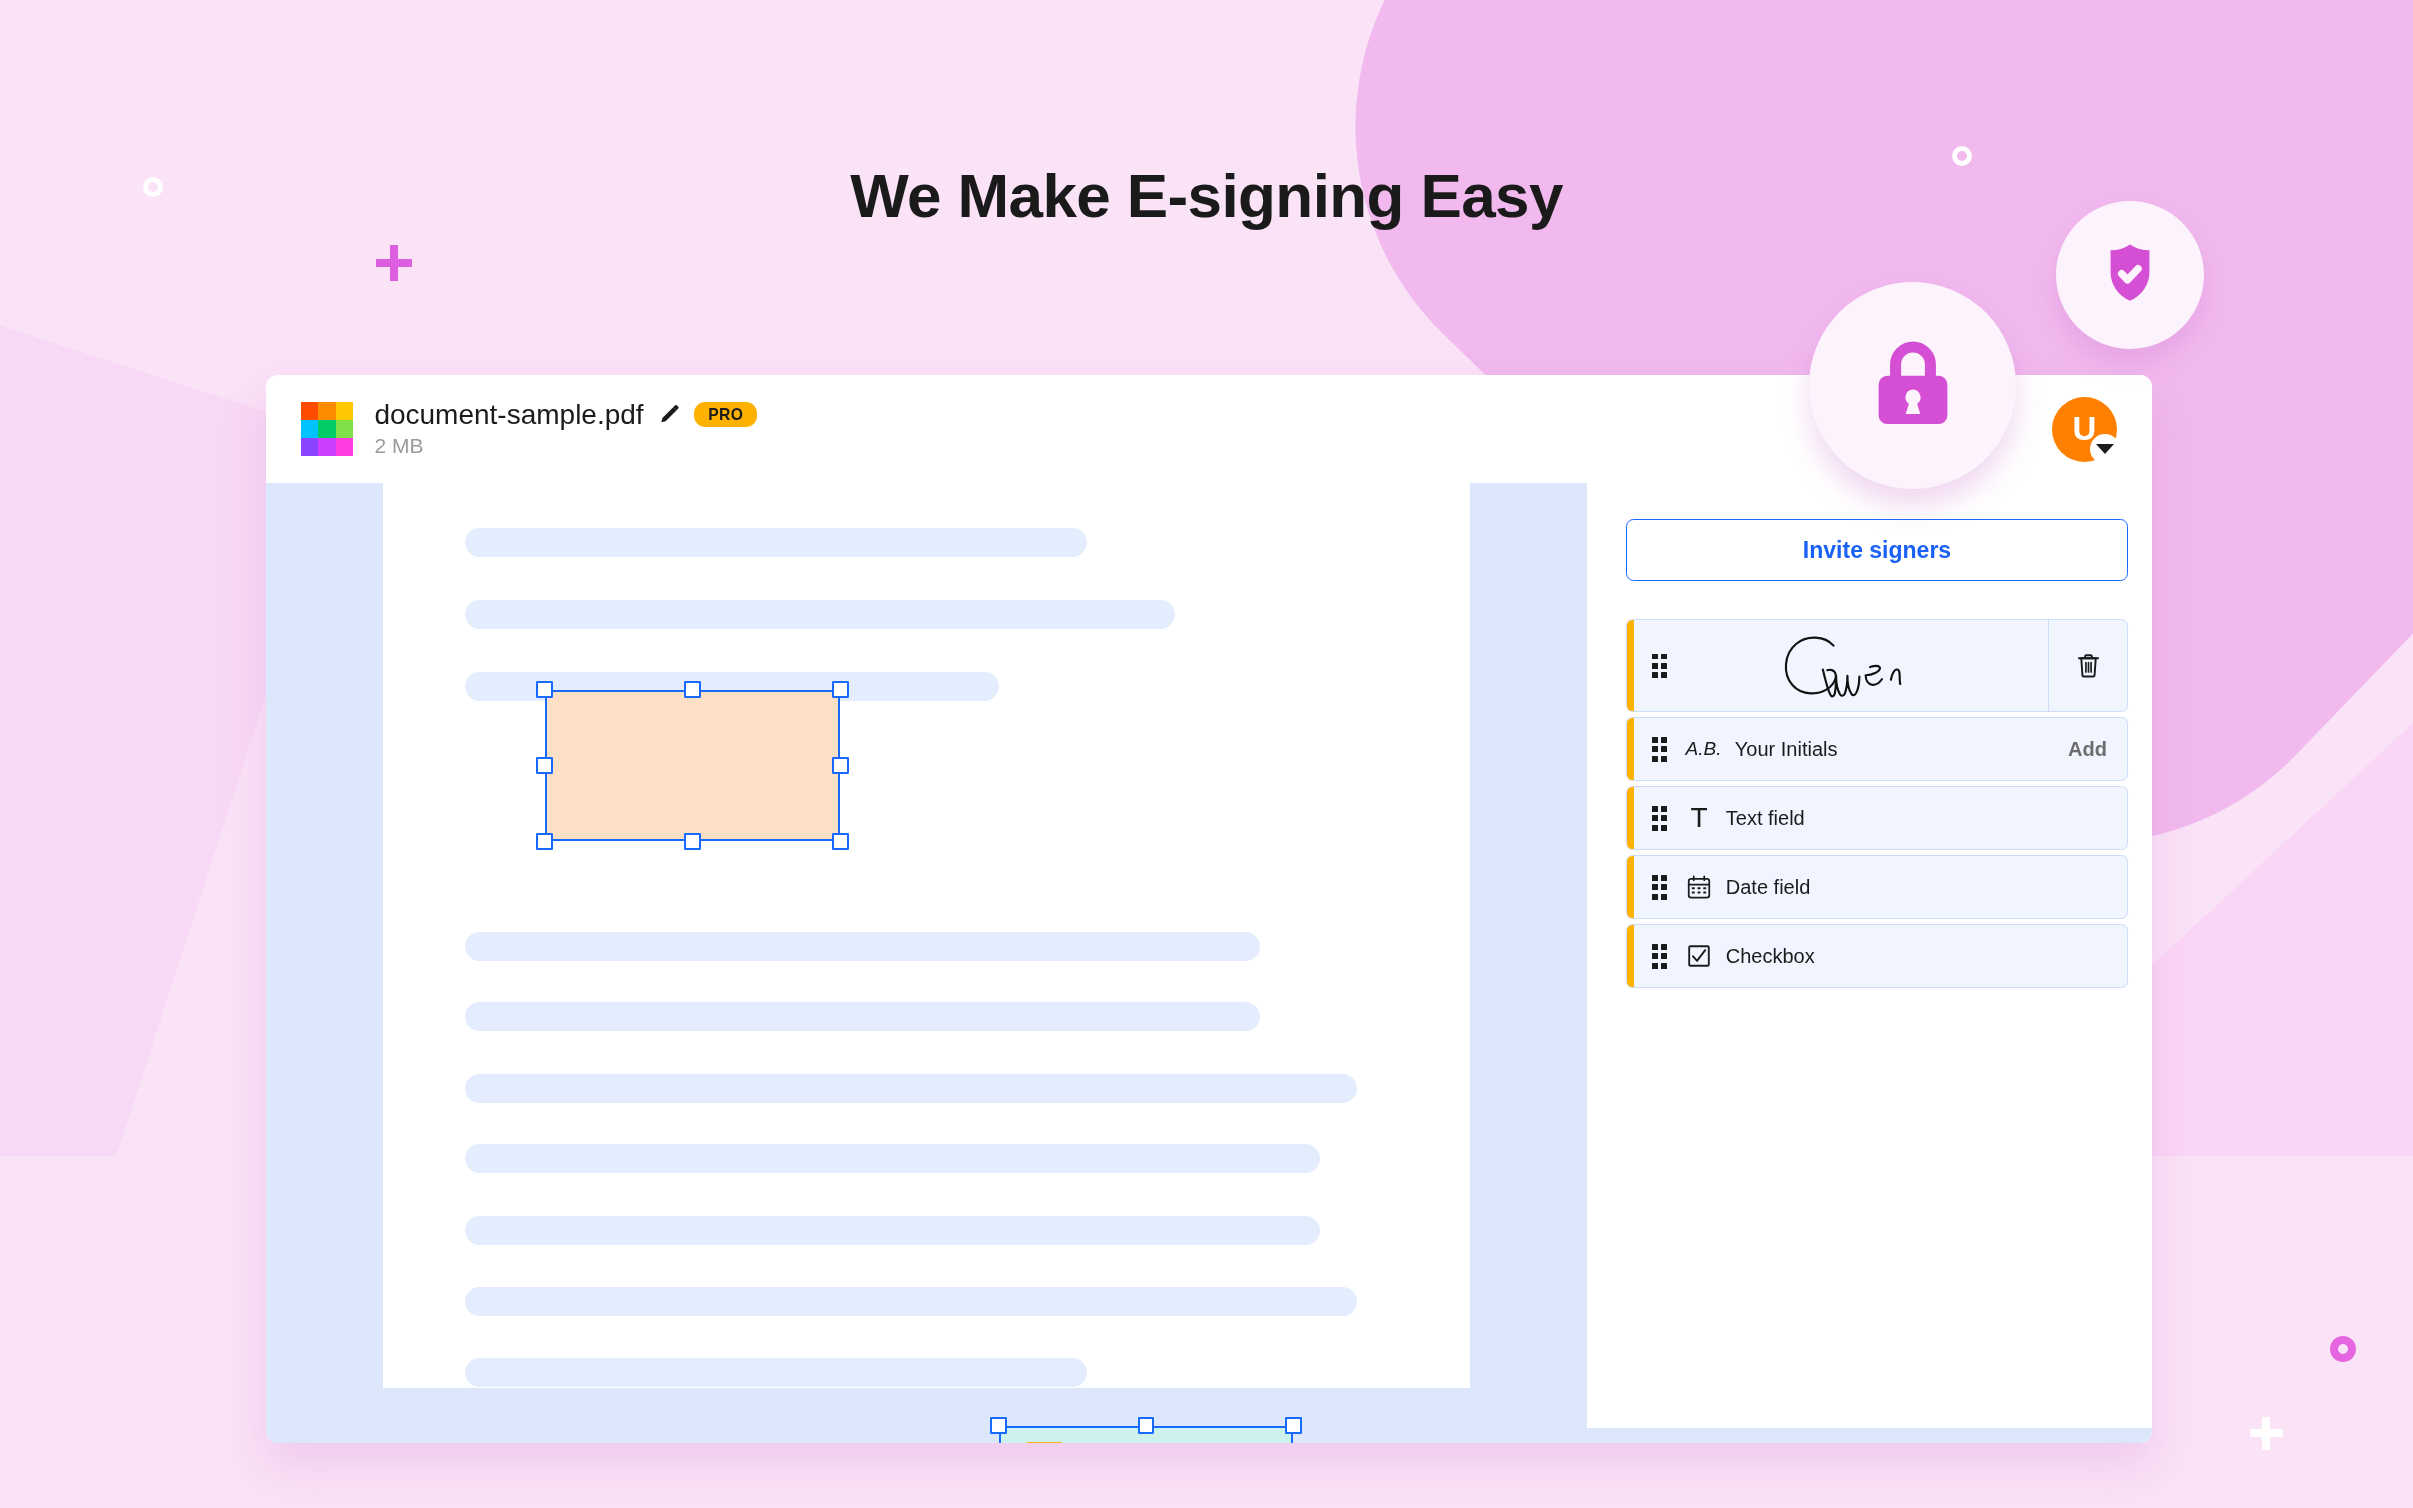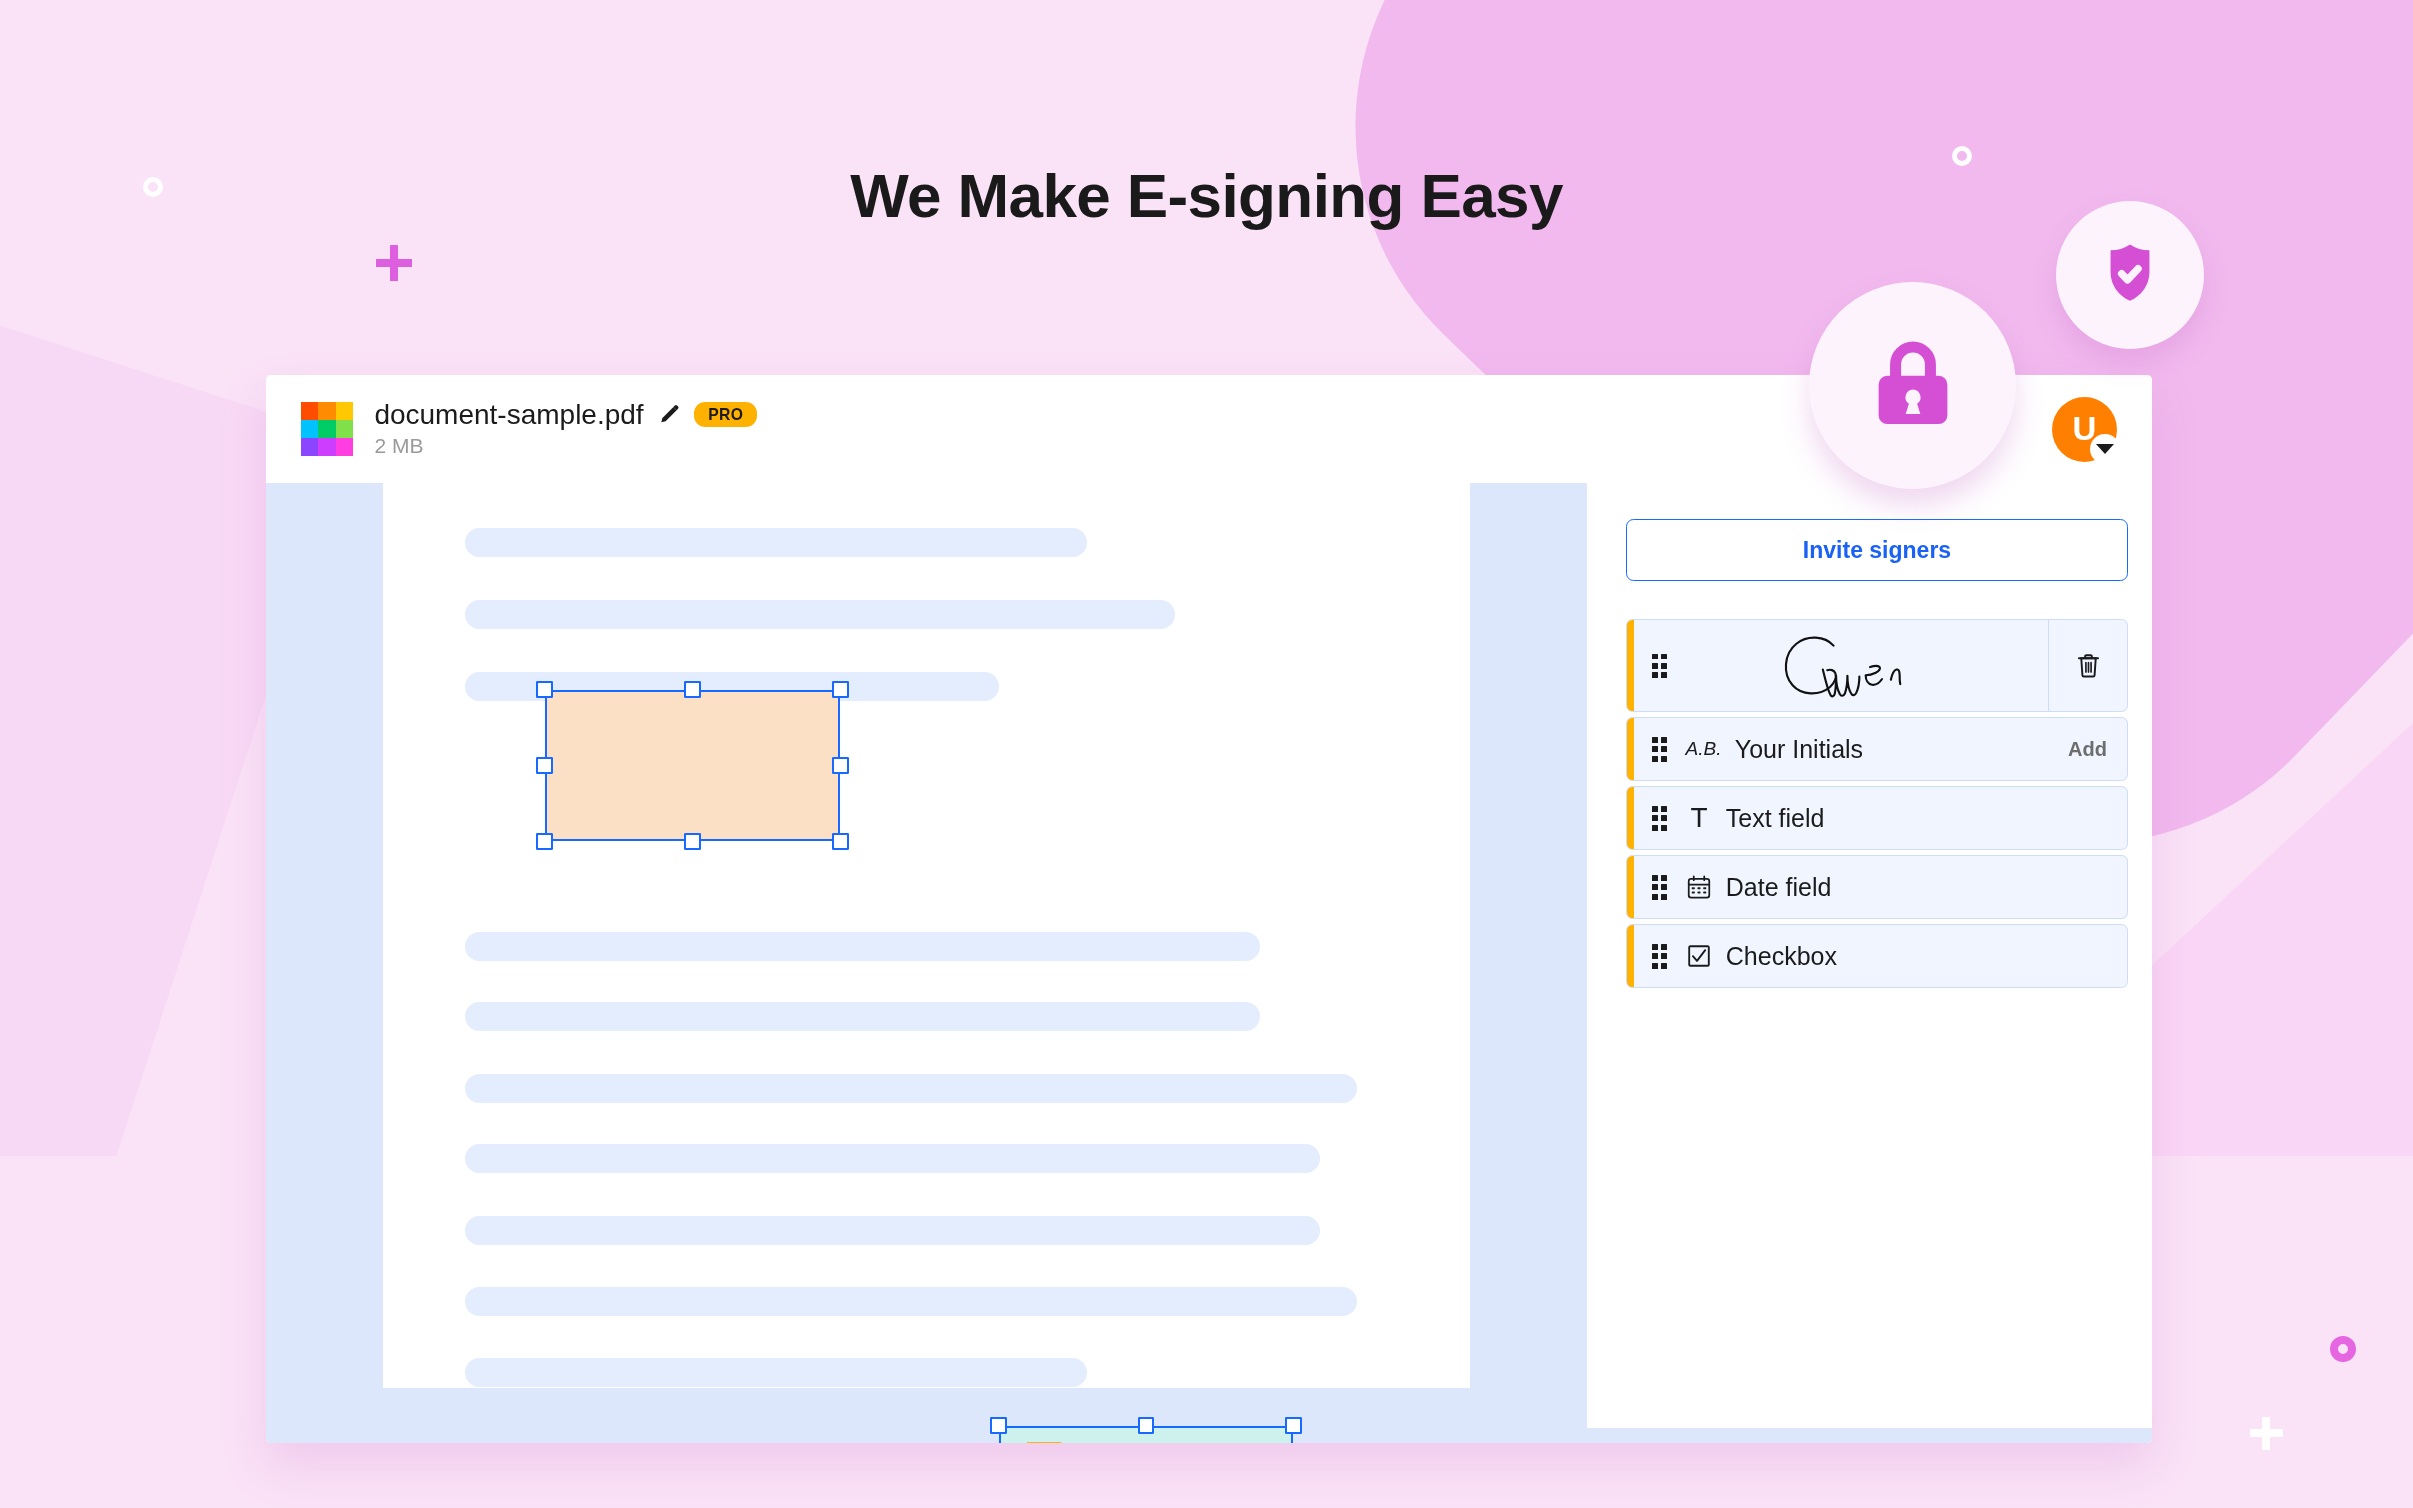--- a/index.html
+++ b/index.html
@@ -58,21 +58,21 @@
     color:#1a1a1a;
     z-index:3;
   }
 
   
   .app-window {
     position:absolute;
     left:266px; top:375px;
     width:1886px; height:1068px;
     background:#ffffff;
-    border-radius:5px;
+    border-radius:12px;
     box-shadow:0 21.4px 44px rgba(206,120,200,0.22);
     overflow:hidden;
     z-index:4;
     display:flex;
     flex-direction:column;
   }
 
   .app-header {
     height:108px;
     flex:0 0 108px;
@@ -264,21 +264,21 @@
     margin-left:14px;
     display:flex;
     align-items:center;
     justify-content:center;
     flex:0 0 auto;
     font-size:22.6px;
     color:#1b1b1b;
   }
   .tool-label {
     margin-left:8.8px;
-    font-size:25px;
+    font-size:20px;
     color:#1b1b1b;
     white-space:nowrap;
   }
   .tool-action {
     margin-left:auto;
     font-size:20px;
     font-weight:700;
     color:#6d6d6d;
   }
   .sig-preview {

